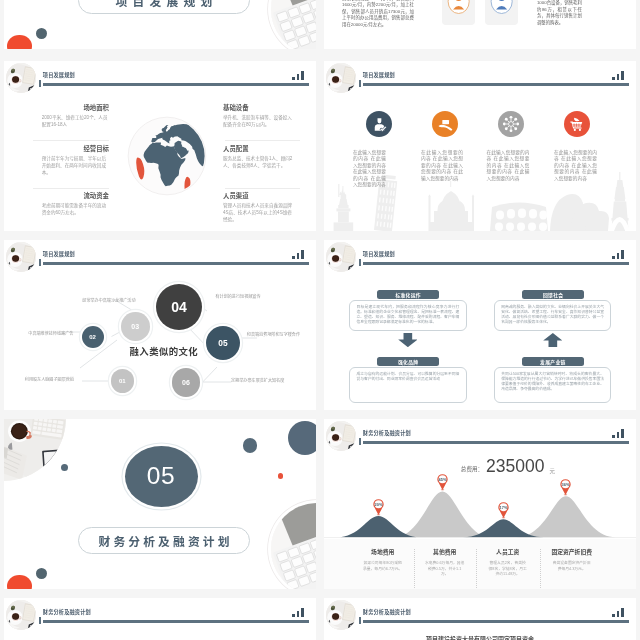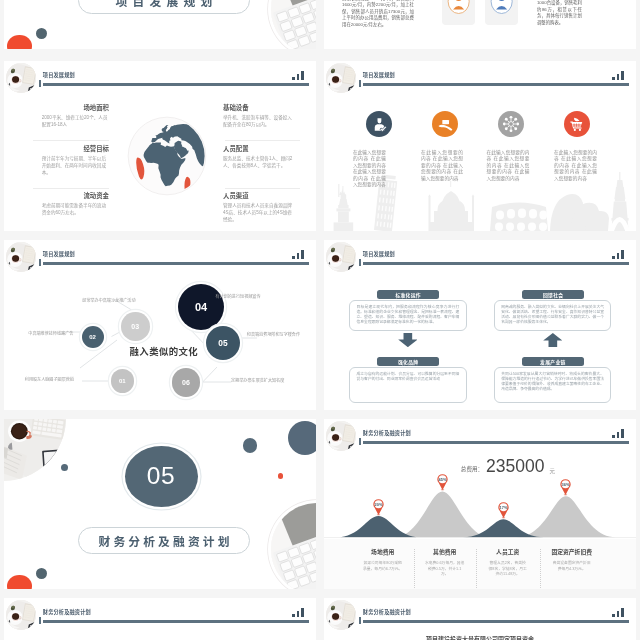--- a/index.html
+++ b/index.html
@@ -490,21 +490,21 @@
         <path d="M213 127 L192 149"></path>
         <path d="M76 92 L58 92"></path>
         <path d="M131 72 L111 60"></path>
         <path d="M109 141 L78 141"></path>
         <path d="M203 71 L181 56"></path>
         <path d="M238 98 L253 98"></path>
         <path d="M176 142 L227 142"></path>
       </g>
     </svg>
 
-    <div class="d-node" style="left:174px;top:43.6px;width:46px;height:46px;background:#0f172a;font-size:11px;">
+    <div class="d-node" style="left:152px;top:43.6px;width:46px;height:46px;background:#404040;font-size:14px;">
       <span>04</span>
       </div>
     <div class="d-node" style="left:117px;top:72px;width:28.5px;height:28.5px;background:#CDCDCD;font-size:7px;">
       <span>03</span>
       </div>
     <div class="d-node" style="left:77.5px;top:86px;width:22px;height:22px;background:#49606F;font-size:6px;">
       <span>02</span>
       </div>
     <div class="d-node" style="left:106.5px;top:129px;width:23.5px;height:23.5px;background:#C3C3C3;font-size:6px;">
       <span>01</span>

